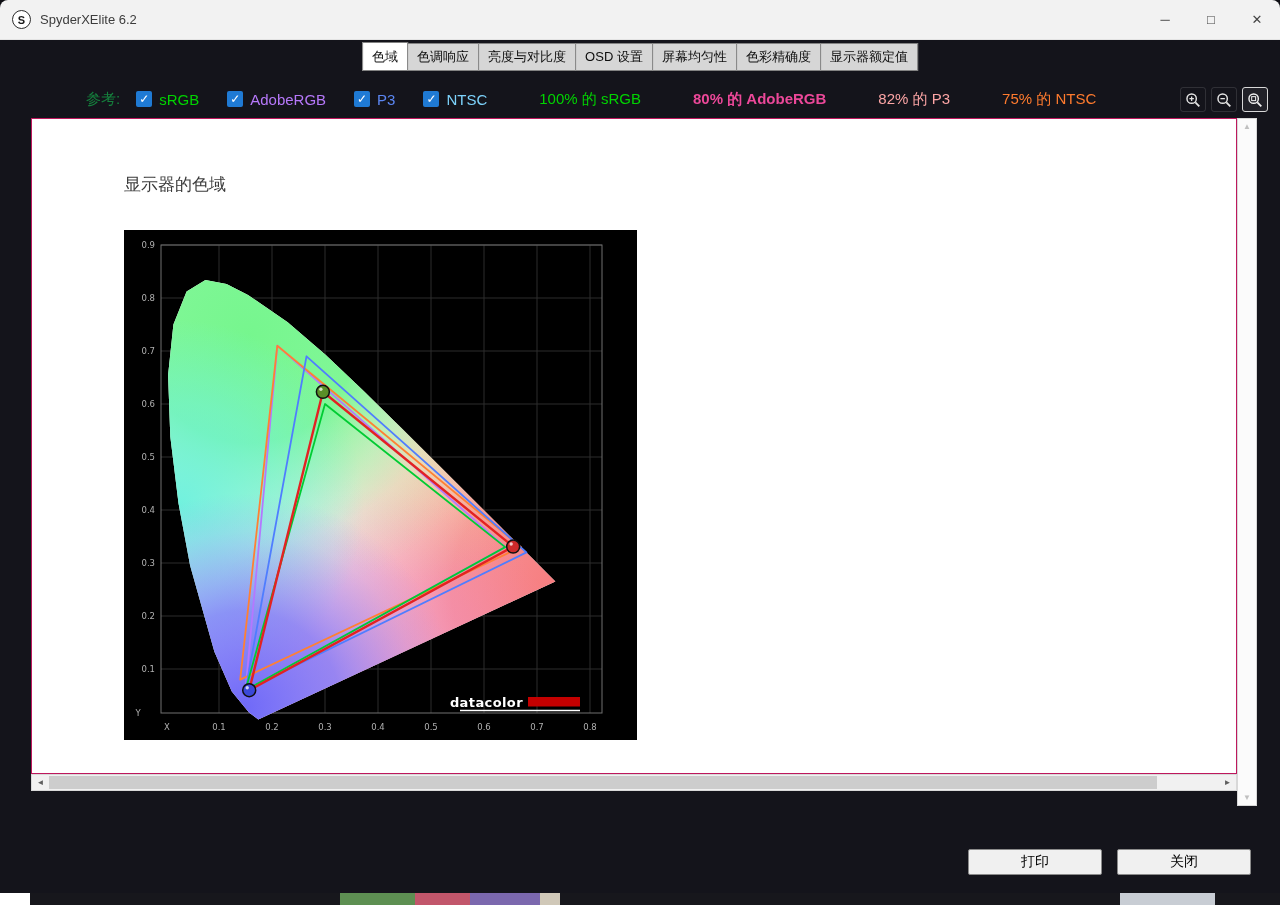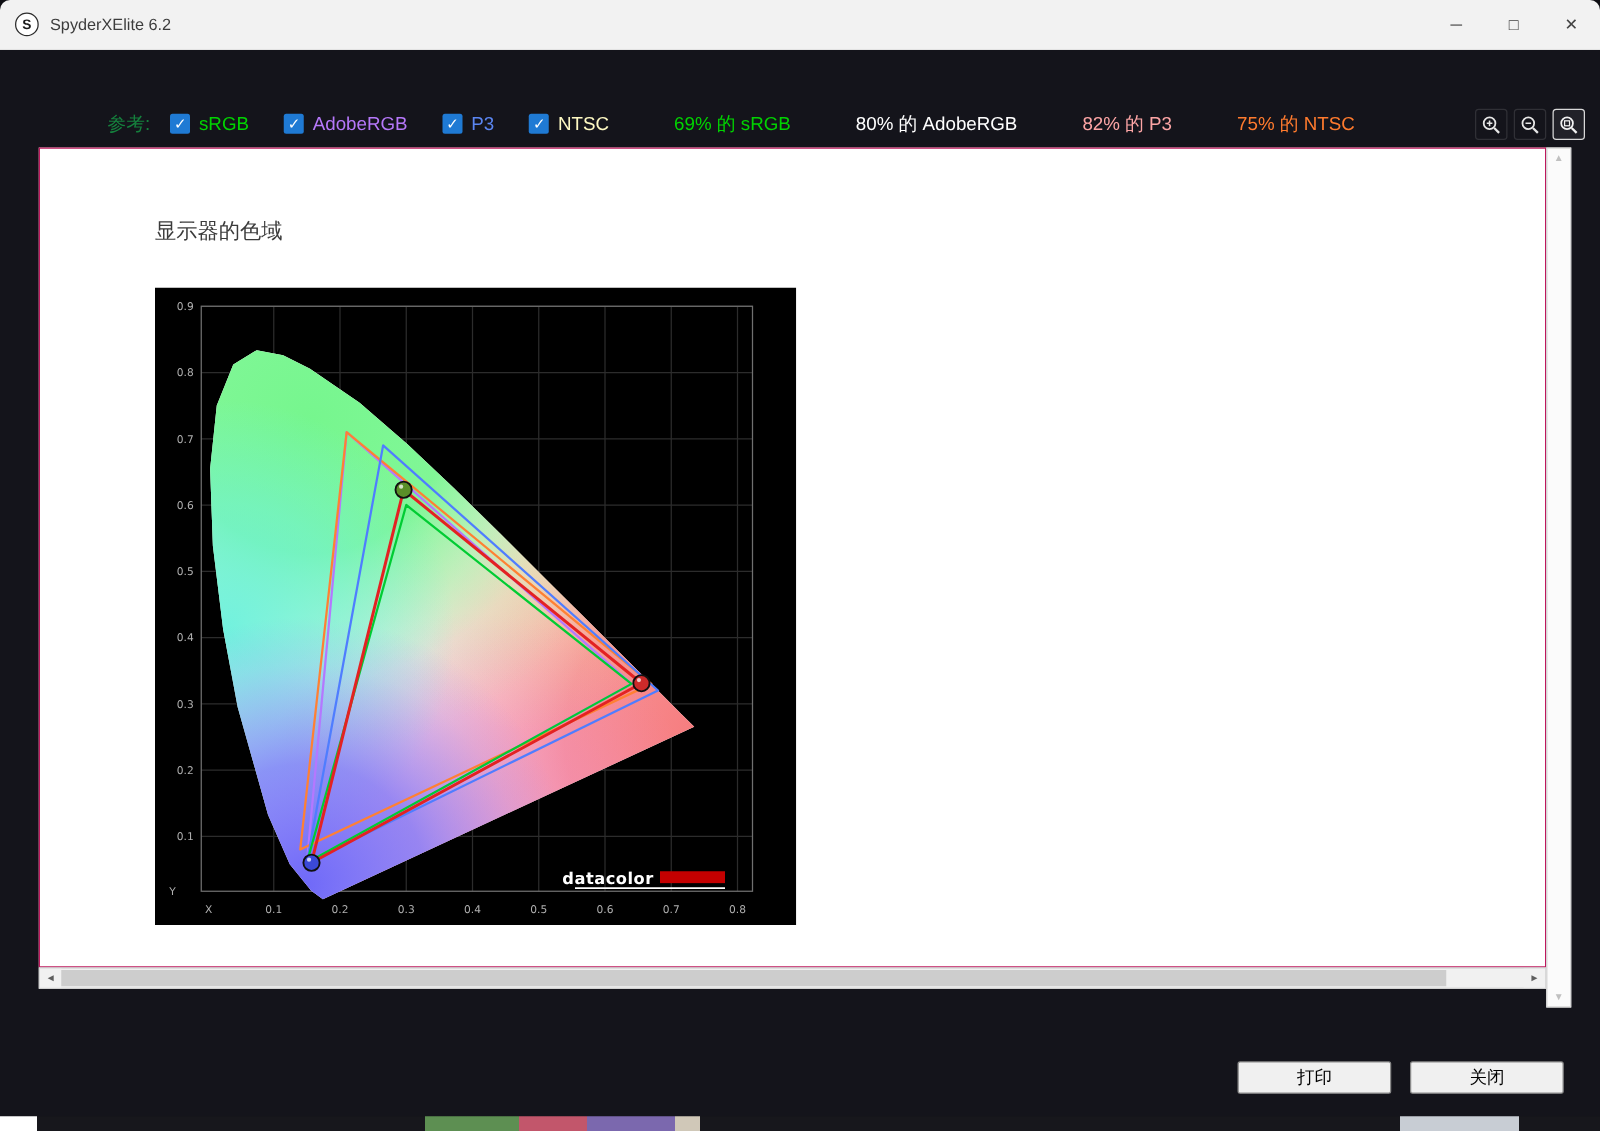--- a/index.html
+++ b/index.html
@@ -61,21 +61,21 @@
   .hs-right { right:0; }
   .hs-thumb { position:absolute; left:17px; top:1px; height:13px; width:calc(100% - 96px);
     background:#cdcdcd; cursor:default; }
   .vscroll { position:absolute; left:1237px; top:78px; width:20px; height:688px;
     background:#fbfbfb; border:1px solid #d8d8d8; }
   .vs-arrow { position:absolute; left:0; width:100%; text-align:center; font-size:8px; color:#c0c0c0; }
   .vs-up { top:3px; } .vs-down { bottom:3px; }
 
   
   .footer { position:absolute; top:809px; right:29px; display:flex; gap:15px; }
-  .footer button { width:123px; height:26px; background:#f0f0f0; border:1px solid #8a8a8a;
+  .footer button { width:134px; height:26px; background:#f0f0f0; border:1px solid #8a8a8a;
     font-size:14px; color:#000; font-family:"Liberation Sans", sans-serif; border-radius:2px; cursor:default; }
 
   
   .desktop-strip { position:absolute; top:893px; left:0; width:1280px; height:12px;
     background:linear-gradient(to right,
       #ffffff 0px, #ffffff 30px, #17171c 30px, #17171c 340px,
       #5d8f52 340px, #5d8f52 415px, #c2566b 415px, #c2566b 470px,
       #7b68ae 470px, #7b68ae 540px, #d0c8b8 540px, #d0c8b8 560px,
       #17171c 560px, #17171c 1120px, #c8cdd4 1120px, #c8cdd4 1215px,
       #17171c 1215px); }
@@ -95,43 +95,52 @@
   <div class="win-title">SpyderXElite 6.2</div>
   <div class="win-controls">
     <div class="win-btn">─</div>
     <div class="win-btn">□</div>
     <div class="win-btn">✕</div>
   </div>
 </div>
 
 <div class="main">
 
+  <div class="tabstrip">
+    <div class="tab selected">色域</div>
+    <div class="tab">色调响应</div>
+    <div class="tab">亮度与对比度</div>
+    <div class="tab">OSD 设置</div>
+    <div class="tab">屏幕均匀性</div>
+    <div class="tab">色彩精确度</div>
+    <div class="tab">显示器额定值</div>
+  </div>
 
   <div class="refbar">
     <span class="ref-label">参考:</span>
 
     <label class="ref-option">
       <span class="cb">✓</span>
       <span class="opt-label" style="color: rgb(0, 212, 0);">sRGB</span>
     </label>
     <label class="ref-option">
       <span class="cb">✓</span>
       <span class="opt-label" style="color: rgb(182, 120, 250); text-align: right;">AdobeRGB</span>
     </label>
     <label class="ref-option">
       <span class="cb">✓</span>
       <span class="opt-label" style="color: rgb(91, 134, 242);">P3</span>
     </label>
     <label class="ref-option">
       <span class="cb">✓</span>
-      <span class="opt-label" style="color: #fef9c3;">NTSC</span>
+      <span class="opt-label" style="color: #7dd3fc;">NTSC</span>
     </label>
 
-    <span class="ref-result" style="color: rgb(0, 212, 0);">69% 的 sRGB</span>
-    <span class="ref-result" style="color: #ffffff;">80% 的 AdobeRGB</span>
+    <span class="ref-result" style="color: rgb(0, 212, 0);">100% 的 sRGB</span>
+    <span class="ref-result" style="color: #ec4899; font-weight: bold;">80% 的 AdobeRGB</span>
     <span class="ref-result" style="color: #fca5a5; text-align: right;">82% 的 P3</span>
     <span class="ref-result" style="color: rgb(255, 123, 46);">75% 的 NTSC</span>
   </div>
 
   <div class="zoomgroup">
     <div class="zoom-btn">
       <svg viewBox="0 0 20 20" width="18" height="18">
         <circle cx="8.5" cy="8.5" r="5.2" fill="none" stroke="#e6e6e6" stroke-width="1.6"></circle>
         <line x1="12.6" y1="12.6" x2="17" y2="17" stroke="#e6e6e6" stroke-width="2"></line>
         <line x1="6" y1="8.5" x2="11" y2="8.5" stroke="#e6e6e6" stroke-width="1.4"></line>

